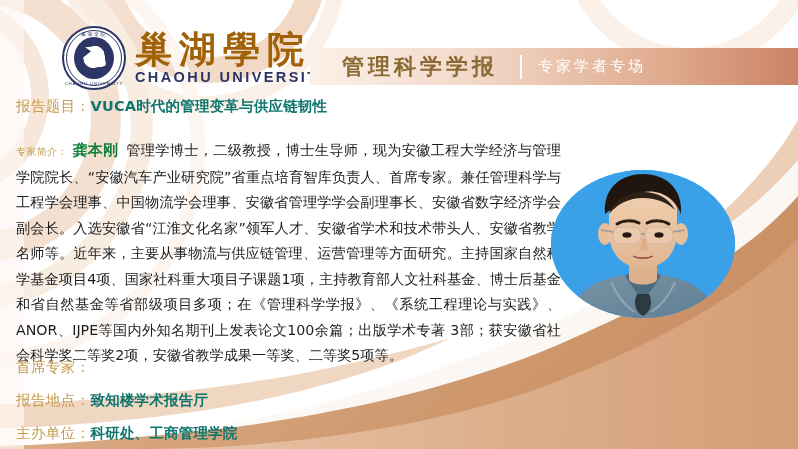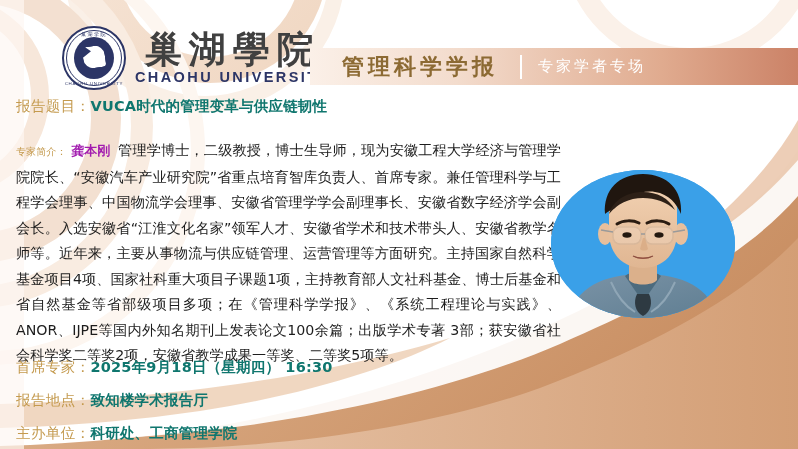--- a/index.html
+++ b/index.html
@@ -100,25 +100,24 @@
     font-size: 4.4px;
     color: #2c3566;
     letter-spacing: 0.7px;
     line-height: 1;
   }
   .uni-names { display: flex; flex-direction: column; }
   .uni-cn {
     font-family: "DejaVu Serif", "Liberation Serif", serif;
     font-size: 37px;
     font-weight: 700;
-    color: #404040;
+    color: #a16207;
     letter-spacing: 7px;
     line-height: 1.02;
     white-space: nowrap;
-    text-align: center;
   }
   .uni-en {
     font-size: 14.5px;
     font-weight: 700;
     color: #2c3566;
     letter-spacing: 2.4px;
     margin-top: 1px;
     white-space: nowrap;
   }
 
@@ -193,23 +192,23 @@
     width: 545px;
   }
   .bio-label {
     font-family: "DejaVu Sans", sans-serif;
     font-size: 10px;
     color: #c49a4e;
     flex: none;
   }
   .bio-name {
     font-family: "DejaVu Sans", sans-serif;
-    font-size: 13px;
+    font-size: 15px;
     font-weight: 700;
-    color: #a21caf;
+    color: #15803d;
     margin-right: 3px;
     flex: none;
   }
   .bio-text {
     font-family: "DejaVu Sans", sans-serif;
     font-size: 14.2px;
     color: #1d1d1d;
     line-height: 25.5px;
     text-align: justify;
     text-justify: inter-character;
@@ -326,21 +325,20 @@
     <div class="bio-block">
       <div class="bio-text">
         <span class="bio-label">专家简介：</span>
         <span class="bio-name">龚本刚</span>
         <span>管理学博士，二级教授，博士生导师，现为安徽工程大学经济与管理学院院长、“安徽汽车产业研究院”省重点培育智库负责人、首席专家。兼任管理科学与工程学会理事、中国物流学会理事、安徽省管理学学会副理事长、安徽省数字经济学会副会长。入选安徽省“江淮文化名家”领军人才、安徽省学术和技术带头人、安徽省教学名师等。近年来，主要从事物流与供应链管理、运营管理等方面研究。主持国家自然科学基金项目4项、国家社科重大项目子课题1项，主持教育部人文社科基金、博士后基金和省自然基金等省部级项目多项；在《管理科学学报》、《系统工程理论与实践》、ANOR、IJPE等国内外知名期刊上发表论文100余篇；出版学术专著 3部；获安徽省社会科学奖二等奖2项，安徽省教学成果一等奖、二等奖5项等。</span>
       </div>
     </div>
 
     <div class="row-meta meta-time">
       <span class="label">首席专家：</span>
-      <span class="value-bold">2025年9月18日（星期四） 16:30</span>
     </div>
 
     <div class="row-meta meta-host">
       <span class="label">主办单位：</span>
       <span class="value-bold">科研处、工商管理学院</span>
     </div>
 
     <div class="row-meta meta-place">
       <span class="label">报告地点：</span>
       <span class="value-bold">致知楼学术报告厅</span>

